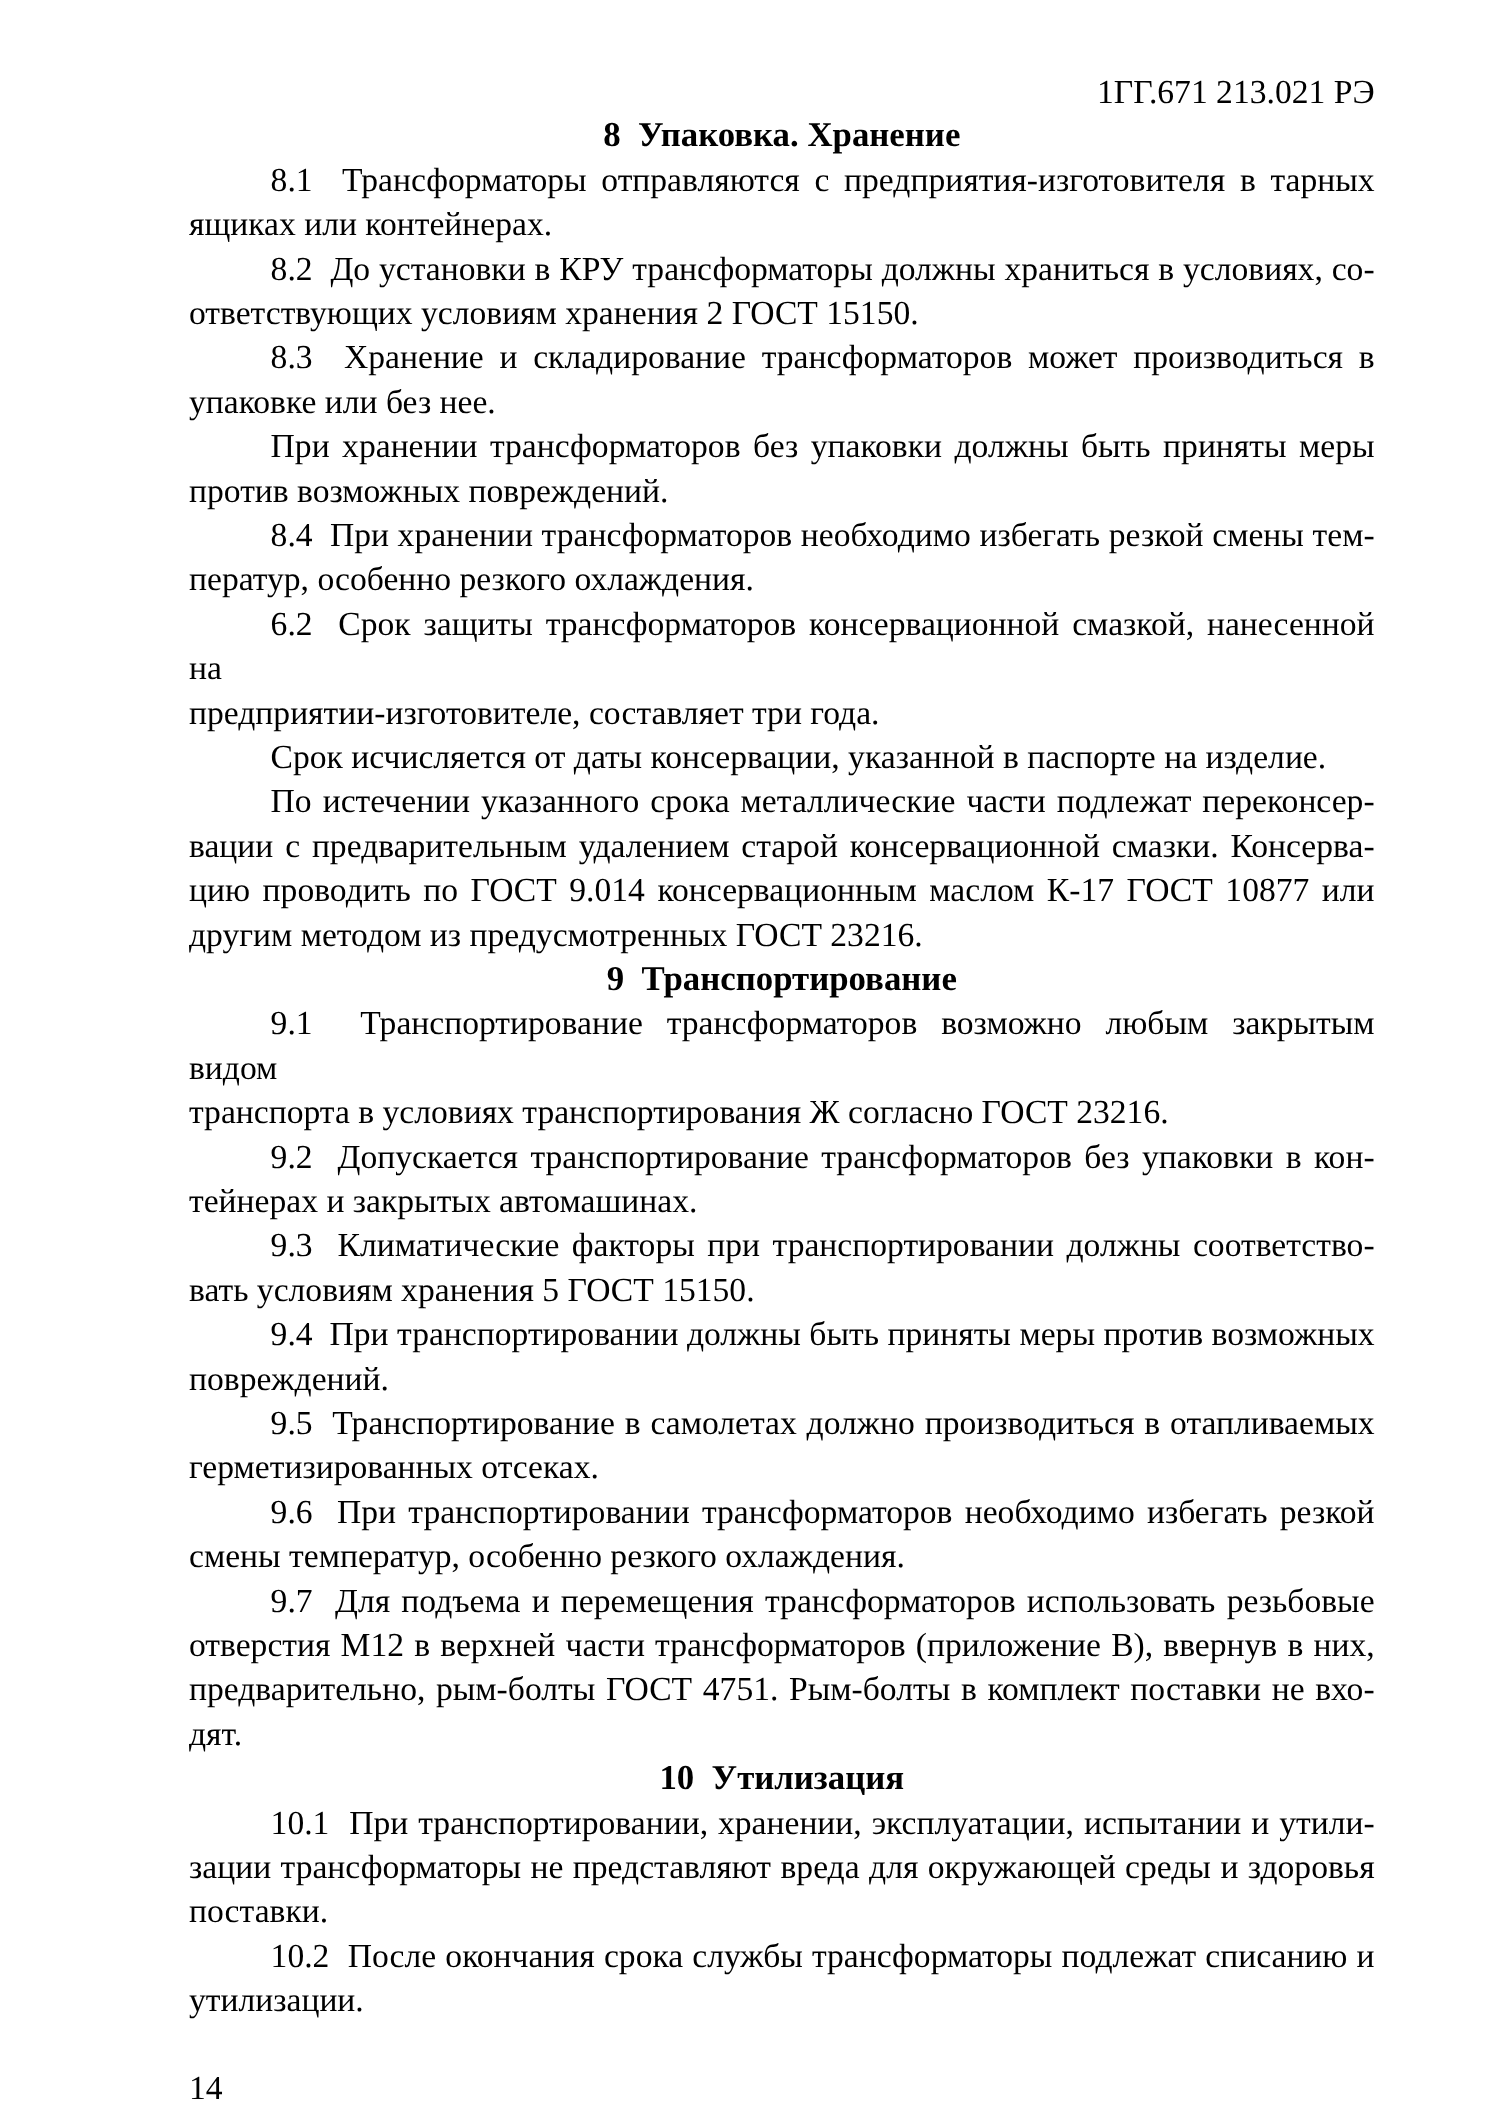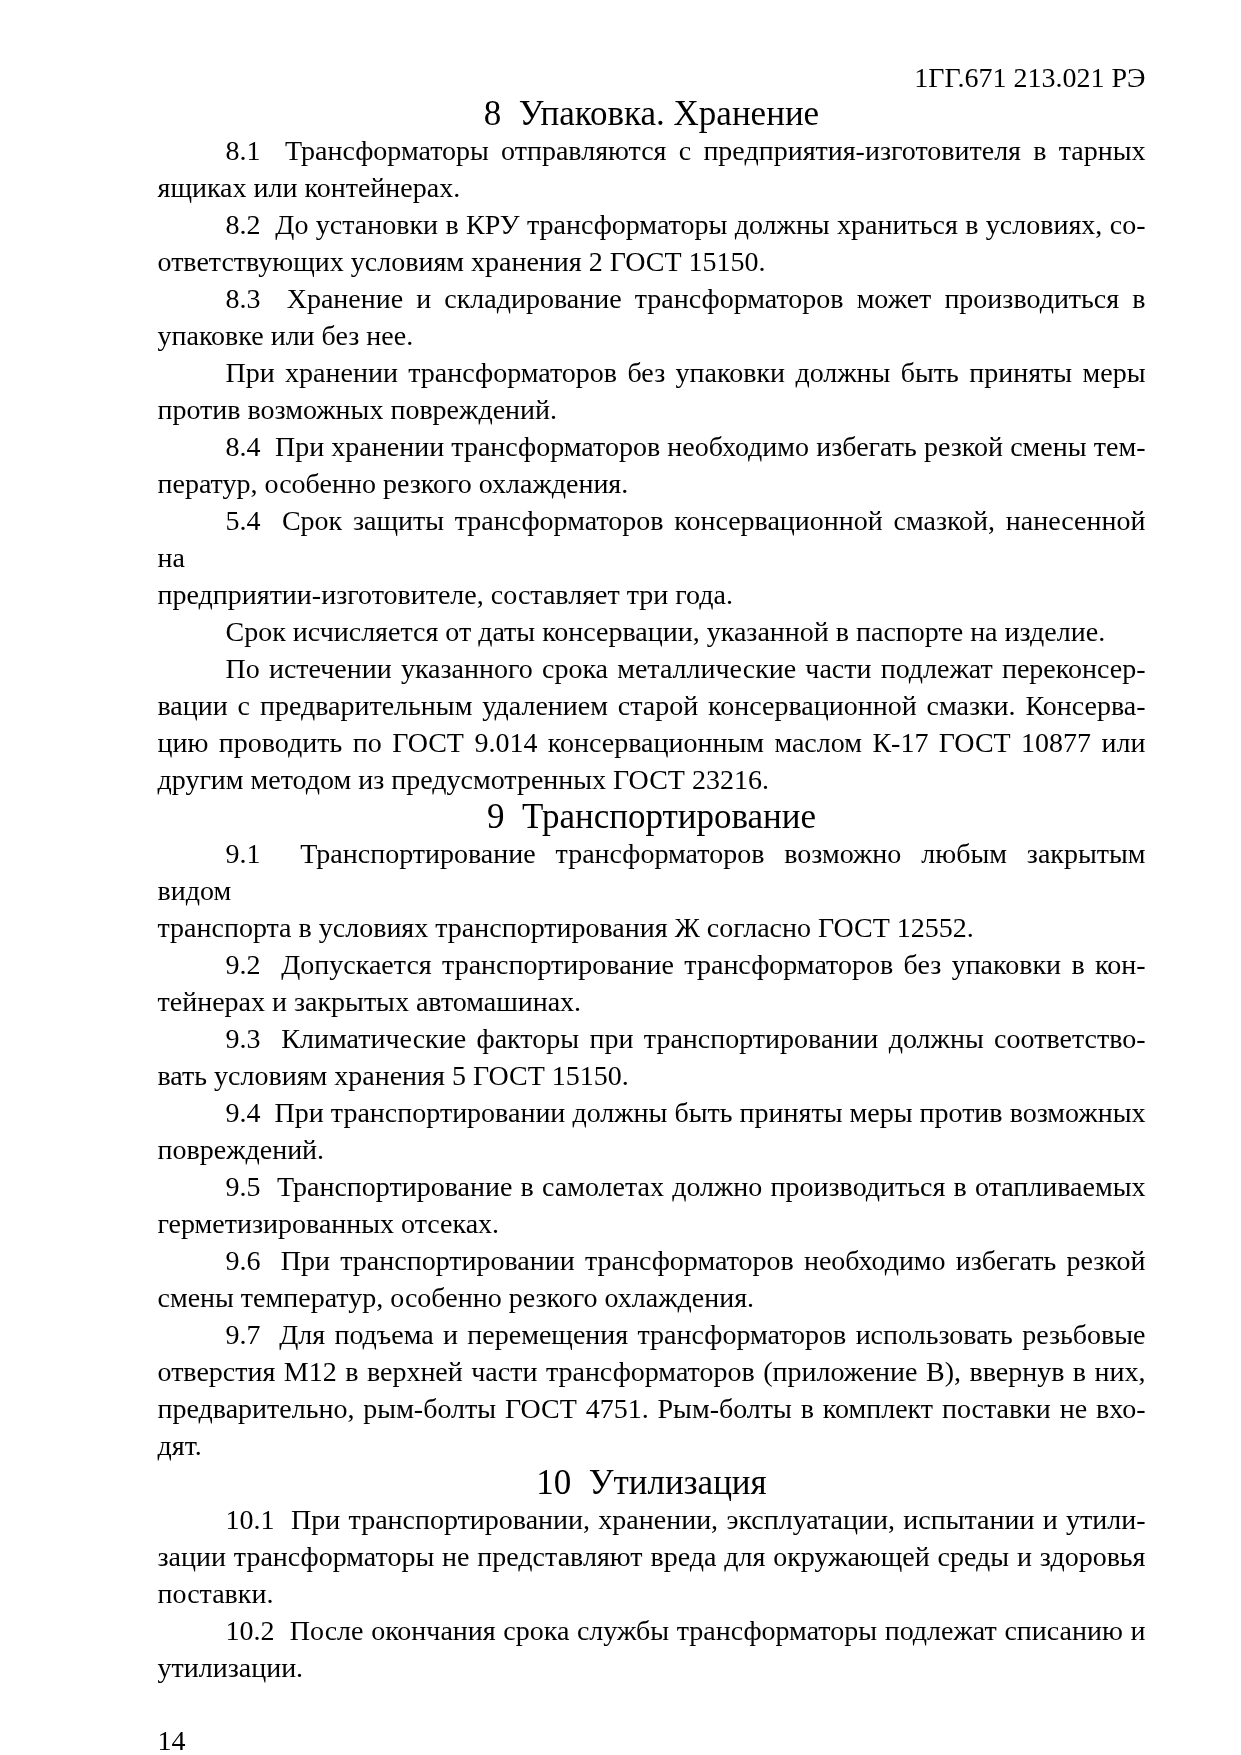--- a/index.html
+++ b/index.html
@@ -23,23 +23,23 @@
   .doc-code {
     font-size: 28px;
     line-height: 35px;
     text-align: right;
     white-space: pre;
   }
   .content {
     margin-top: 0;
   }
   .heading {
-    font-size: 35px;
+    font-size: 29px;
     line-height: 37px;
-    font-weight: normal;
+    font-weight: bold;
     text-align: center;
     white-space: pre-wrap;
   }
   .line {
     font-size: 28px;
     line-height: 37px;
     text-align: justify;
     text-align-last: justify;
     white-space: pre-wrap;
     font-family: Liberation Serif, serif;
@@ -80,38 +80,38 @@
         </div>
         <div>
           <div class="line para-first">При хранении трансформаторов без упаковки должны быть приняты меры</div>
           <div class="line para-last">против возможных повреждений.</div>
         </div>
         <div>
           <div class="line para-first">8.4  При хранении трансформаторов необходимо избегать резкой смены тем-</div>
           <div class="line para-last">ператур, особенно резкого охлаждения.</div>
         </div>
         <div>
-          <div class="line para-first">5.4  Срок защиты трансформаторов консервационной смазкой, нанесенной на</div>
+          <div class="line para-first">6.2  Срок защиты трансформаторов консервационной смазкой, нанесенной на</div>
           <div class="line para-last">предприятии-изготовителе, составляет три года.</div>
         </div>
         <div>
           <div class="line para-first para-last">Срок исчисляется от даты консервации, указанной в паспорте на изделие.</div>
         </div>
         <div>
           <div class="line para-first">По истечении указанного срока металлические части подлежат переконсер-</div>
           <div class="line">вации с предварительным удалением старой консервационной смазки. Консерва-</div>
           <div class="line">цию проводить по ГОСТ 9.014 консервационным маслом К-17 ГОСТ 10877 или</div>
           <div class="line para-last">другим методом из предусмотренных ГОСТ 23216.</div>
         </div>
       </div>
       <div>
         <div class="heading">9&nbsp;&nbsp;Транспортирование</div>
         <div>
           <div class="line para-first">9.1  Транспортирование трансформаторов возможно любым закрытым видом</div>
-          <div class="line para-last">транспорта в условиях транспортирования Ж согласно ГОСТ 12552.</div>
+          <div class="line para-last">транспорта в условиях транспортирования Ж согласно ГОСТ 23216.</div>
         </div>
         <div>
           <div class="line para-first">9.2  Допускается транспортирование трансформаторов без упаковки в кон-</div>
           <div class="line para-last">тейнерах и закрытых автомашинах.</div>
         </div>
         <div>
           <div class="line para-first">9.3  Климатические факторы при транспортировании должны соответство-</div>
           <div class="line para-last">вать условиям хранения 5 ГОСТ 15150.</div>
         </div>
         <div>

